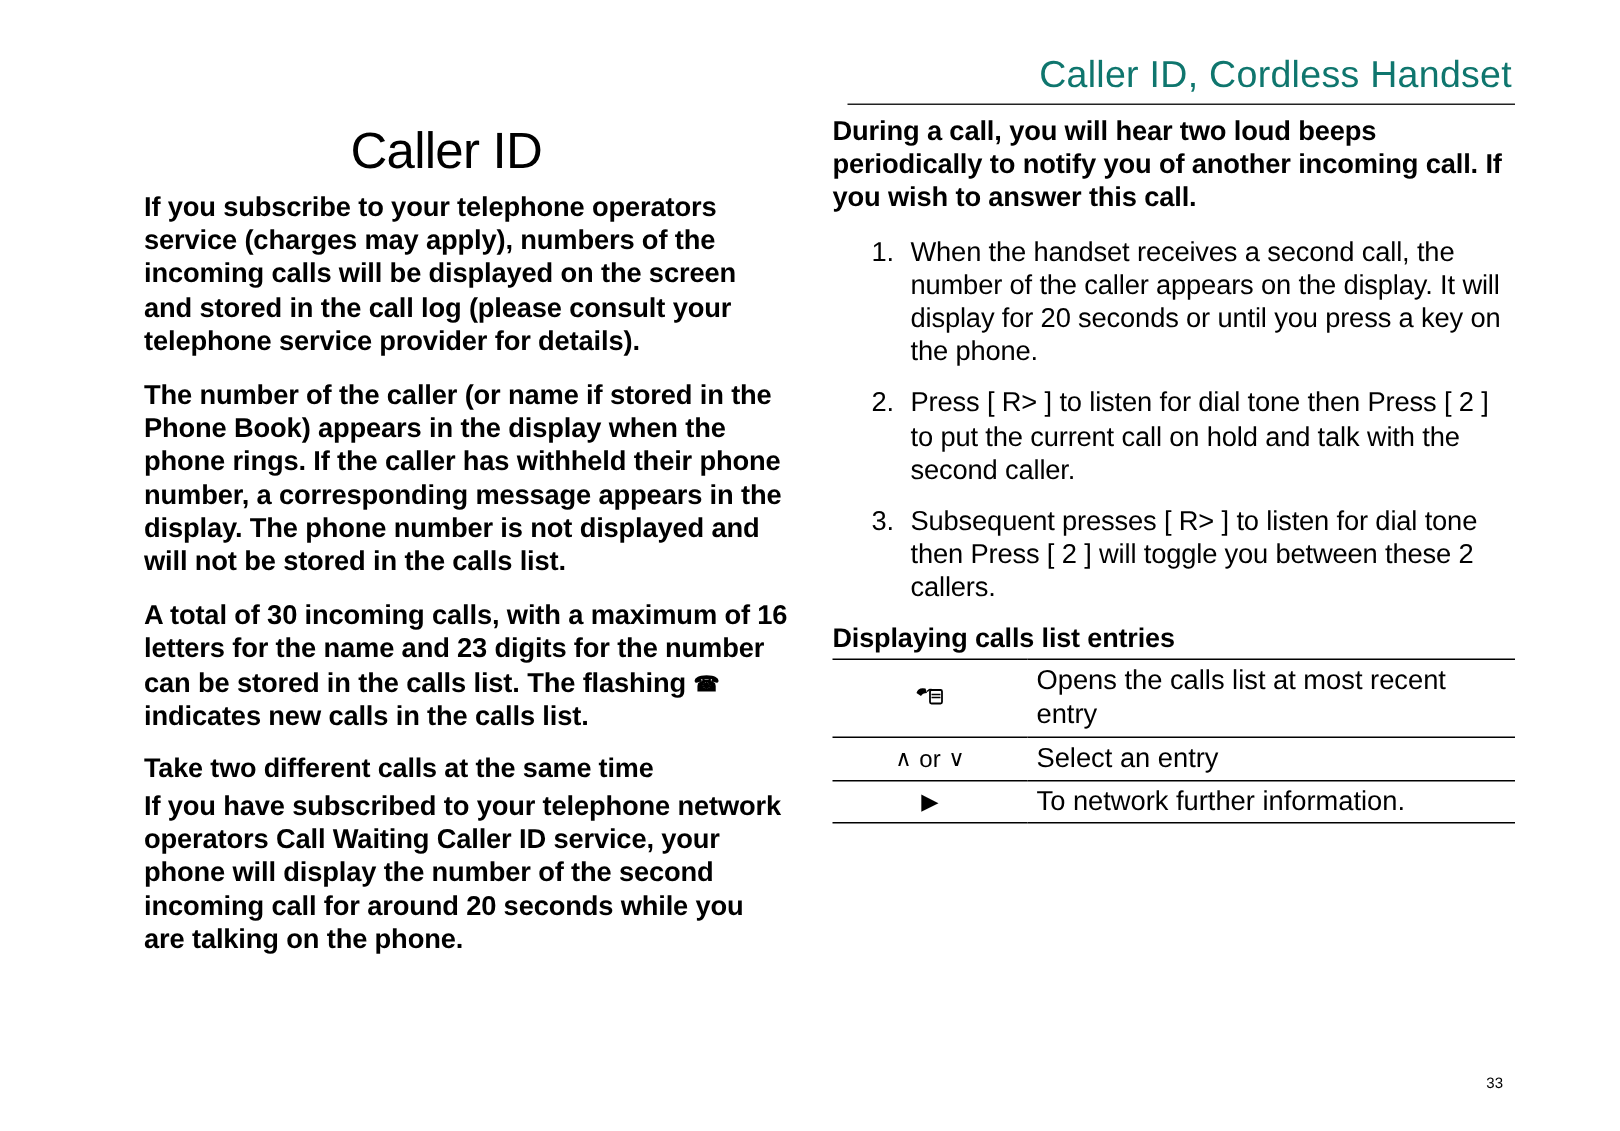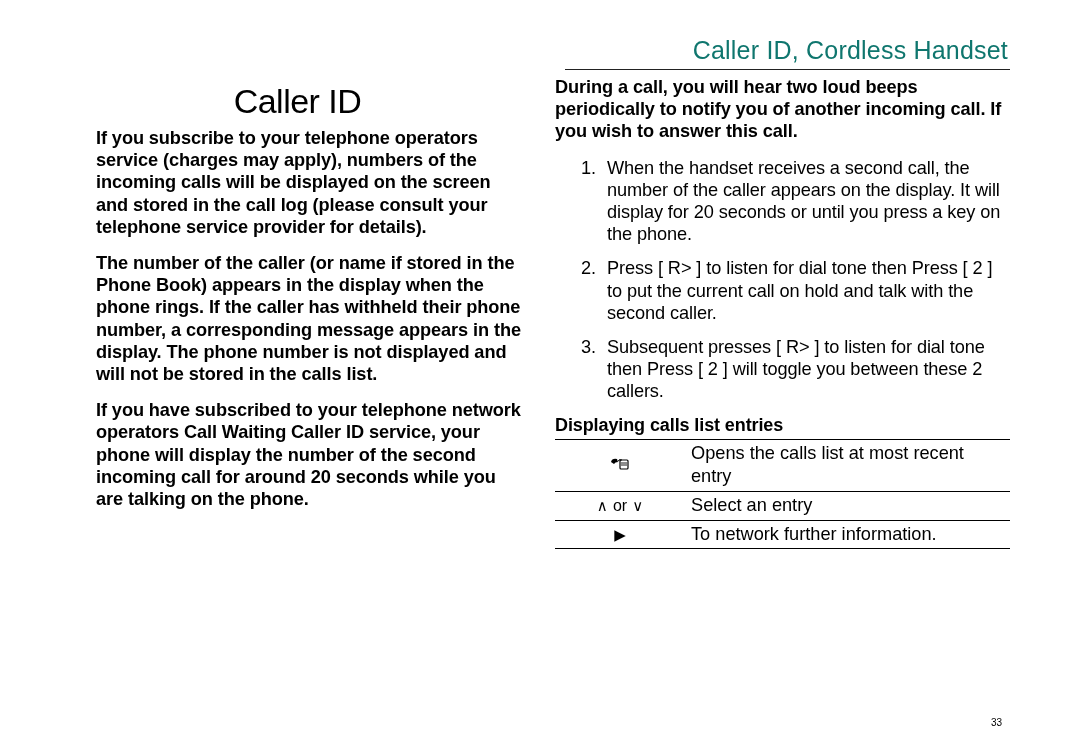--- a/index.html
+++ b/index.html
@@ -112,21 +112,25 @@
 <div class="header">Caller ID, Cordless Handset</div>
 <hr class="header-rule">
 
 <div class="columns">
 
   <div class="col col-left">
     <h1 class="section-title">Caller ID</h1>
 
     <p class="body-text indent">If you subscribe to your telephone operators service (charges may apply), numbers of the incoming calls will be displayed on the screen and stored in the call log (please consult your telephone service provider for details).</p>
     <p class="body-text indent">The number of the caller (or name if stored in the Phone Book) appears in the display when the phone rings. If the caller has withheld their phone number, a corresponding message appears in the display. The phone number is not displayed and will not be stored in the calls list.</p>
+    <p class="body-text indent">
+      <span>A total of 30 incoming calls, with a maximum of 16 letters for the name and 23 digits for the number can be stored in the calls list. The flashing </span><span class="sm-icon">☎</span><span> indicates new calls in the calls list.</span>
+    </p>
 
+    <p class="subhead indent">Take two different calls at the same time</p>
     <p class="body-text indent">If you have subscribed to your telephone network operators Call Waiting Caller ID service, your phone will display the number of the second incoming call for around 20 seconds while you are talking on the phone.</p>
   </div>
 
   <div class="col">
     <p class="body-text">During a call, you will hear two loud beeps periodically to notify you of another incoming call. If you wish to answer this call.</p>
 
     <ol class="steps">
       <li>When the handset receives a second call, the number of the caller appears on the display. It will display for 20 seconds or until you press a key on the phone.</li>
       <li>Press [ R&gt; ] to listen for dial tone then Press [ 2 ] to put the current call on hold and talk with the second caller.</li>
       <li>Subsequent presses [ R&gt; ] to listen for dial tone then Press [ 2 ] will toggle you between these 2 callers.</li>

